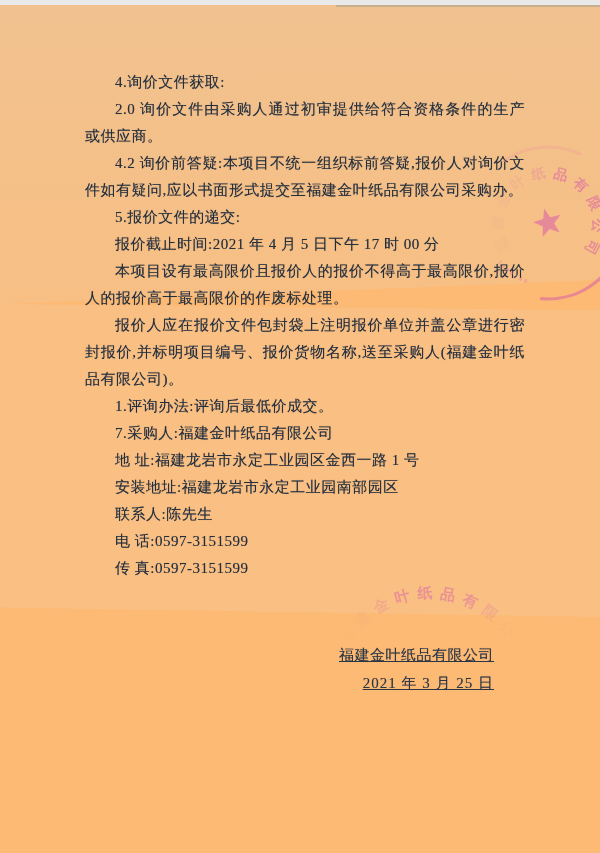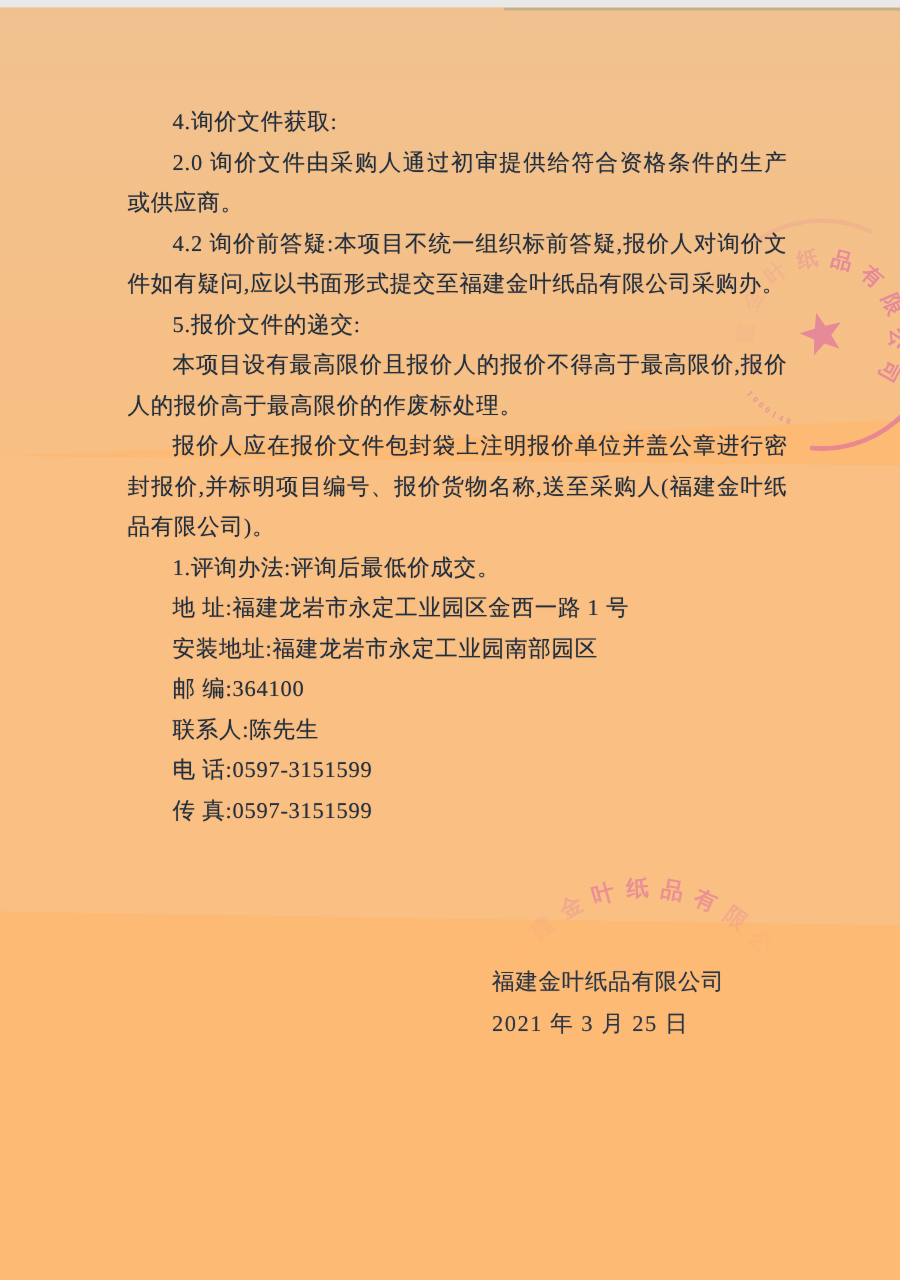--- a/index.html
+++ b/index.html
@@ -32,23 +32,24 @@
   
   .doc-body {
     position: absolute; top: 64px; left: 85px; width: 440px;
     color: #242f3e;
     font-size: 15px; line-height: 27px; letter-spacing: 0.5px;
     text-shadow: 0 0 0.7px rgba(36,47,62,0.45);
   }
   .doc-body p { margin: 0; text-indent: 2em; text-align: justify; }
   .signature {
     position: absolute; top: 637px; left: 328px; width: 166px;
-    text-align: left; color: #2a3546;
+    text-align: right; color: #2a3546;
     font-size: 15px; line-height: 27px; letter-spacing: 0.5px;
     text-shadow: 0 0 0.7px rgba(42,53,70,0.4);
+    text-decoration: underline;
   }
   .signature .sig-date { margin-top: 1px; letter-spacing: 1px; }
   
   .seal { position: absolute; pointer-events: none; filter: blur(0.45px); }
   .seal-top { left: 448px; top: 102px; opacity: 0.62; }
   .seal-bottom {
     left: 318px; top: 554px; opacity: 0.58;
     -webkit-mask-image: linear-gradient(180deg, rgba(0,0,0,0.95) 0 34%, rgba(0,0,0,0.35) 58%, transparent 82%);
     mask-image: linear-gradient(180deg, rgba(0,0,0,0.95) 0 34%, rgba(0,0,0,0.35) 58%, transparent 82%);
   }
@@ -61,26 +62,27 @@
 
   <div class="band-top"></div>
   <div class="band-mid"></div>
   <div class="scan-line-top"></div>
 
   <div class="doc-body">
     <p>4.询价文件获取:</p>
     <p>2.0 询价文件由采购人通过初审提供给符合资格条件的生产或供应商。</p>
     <p>4.2 询价前答疑:本项目不统一组织标前答疑,报价人对询价文件如有疑问,应以书面形式提交至福建金叶纸品有限公司采购办。</p>
     <p>5.报价文件的递交:</p>
+    <p>报价截止时间:2021 年 4 月 5 日下午 17 时 00 分</p>
     <p>本项目设有最高限价且报价人的报价不得高于最高限价,报价人的报价高于最高限价的作废标处理。</p>
     <p>报价人应在报价文件包封袋上注明报价单位并盖公章进行密封报价,并标明项目编号、报价货物名称,送至采购人(福建金叶纸品有限公司)。</p>
     <p>1.评询办法:评询后最低价成交。</p>
+    <p>7.采购人:福建金叶纸品有限公司</p>
     <p>地  址:福建龙岩市永定工业园区金西一路 1 号</p>
     <p>安装地址:福建龙岩市永定工业园南部园区</p>
-    <p>邮  编:364100</p>
     <p>联系人:陈先生</p>
     <p>电  话:0597-3151599</p>
     <p>传  真:0597-3151599</p>
   </div>
 
   <div class="signature">
     <div class="sig-company">福建金叶纸品有限公司</div>
     <div class="sig-date">2021 年 3 月 25 日</div>
   </div>
 

